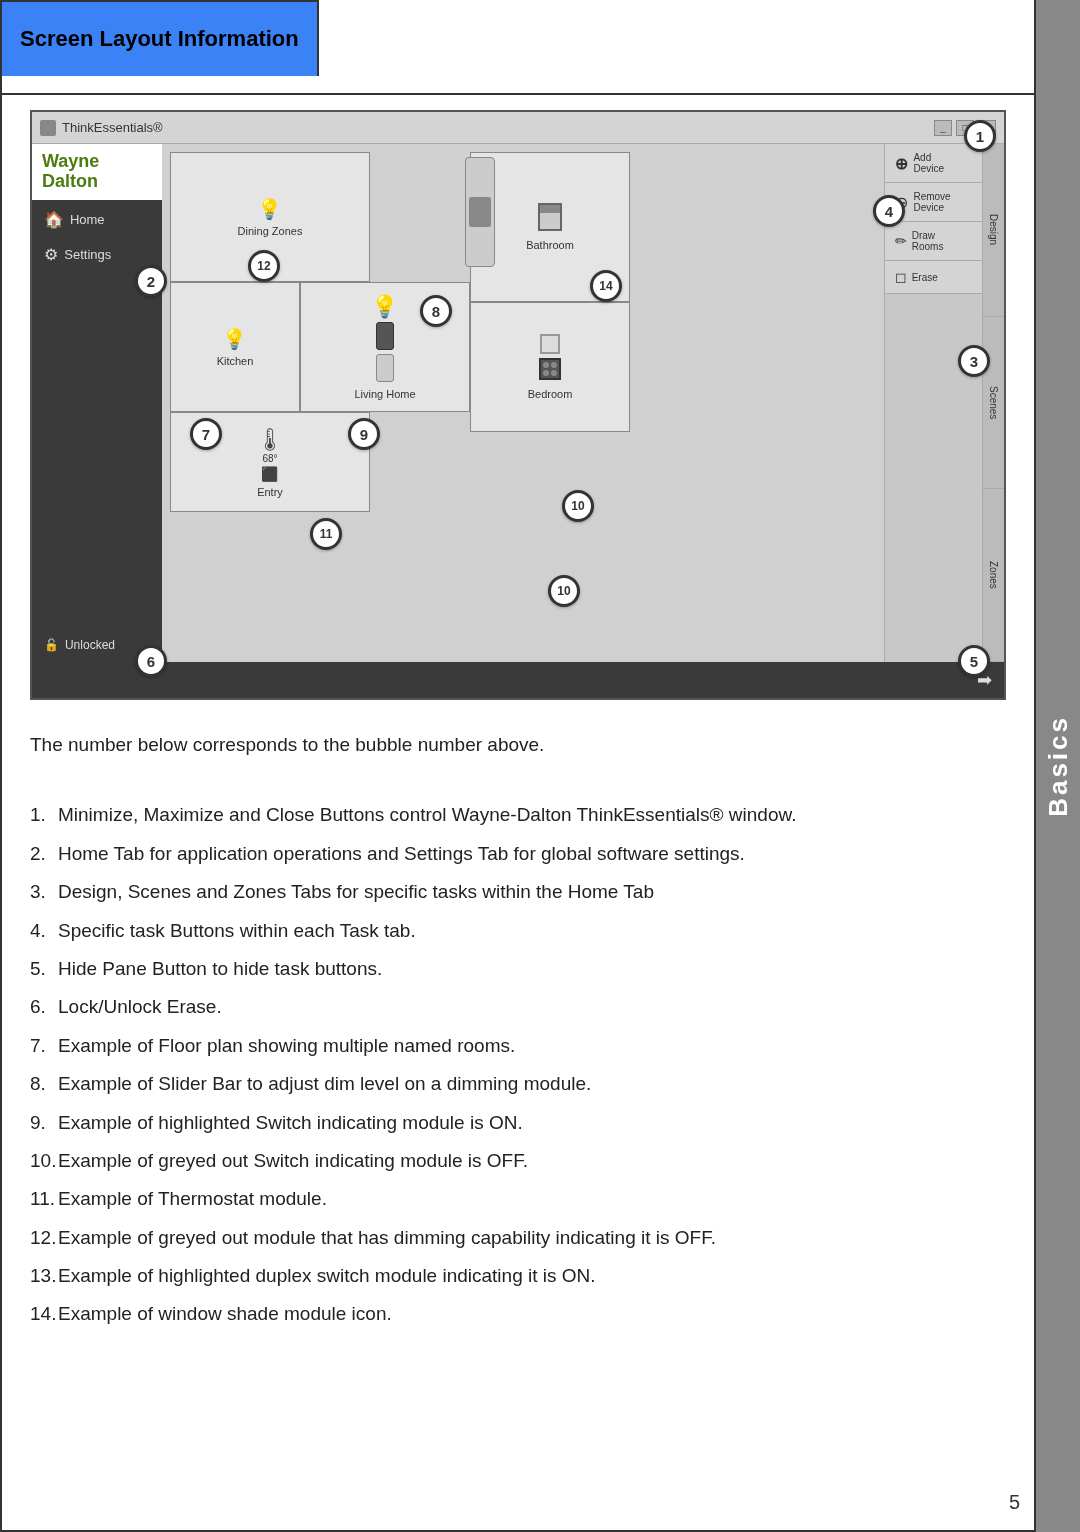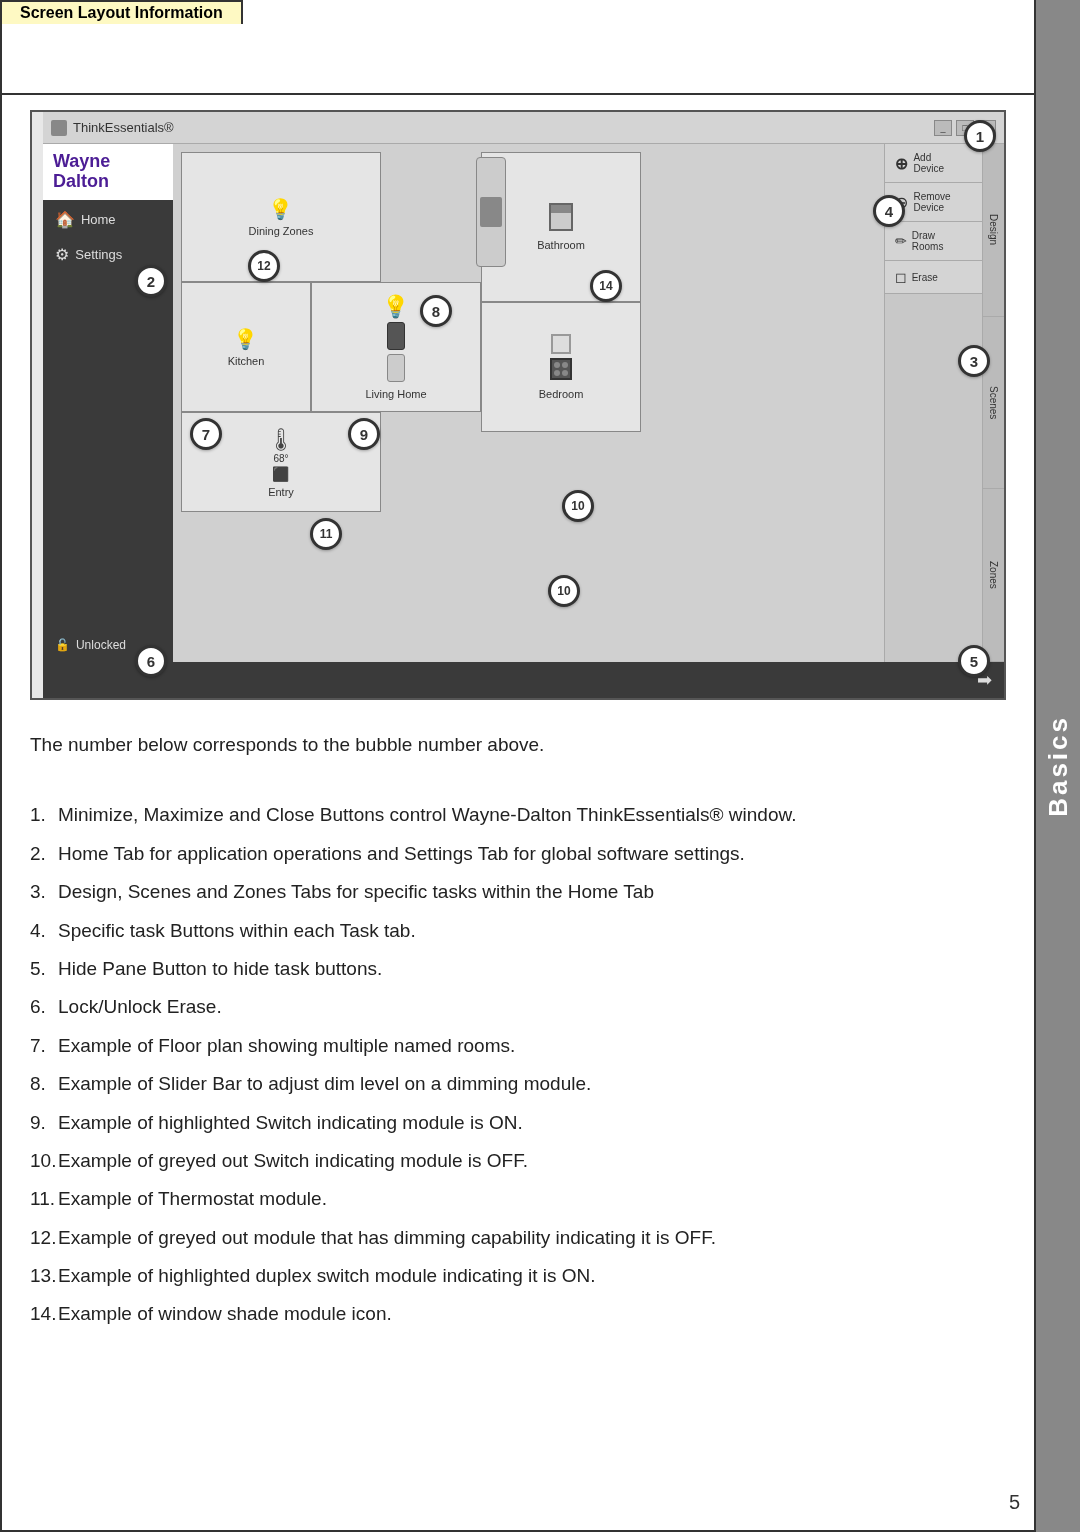--- a/index.html
+++ b/index.html
@@ -10,26 +10,26 @@
       min-height: 1532px;
       position: relative;
       overflow-x: hidden;
     }
 
     
     .header-tab {
       position: absolute;
       top: 0;
       left: 0;
-      background: #fef9c3;
+      background: #3b82f6;
       border: 2px solid #333;
       border-bottom: none;
-      padding: 2px 18px;
+      padding: 24px 18px;
       font-weight: bold;
-      font-size: 16px;
+      font-size: 22px;
       z-index: 10;
     }
 
     
     .basics-tab {
       position: absolute;
       top: 0;
       right: 0;
       width: 44px;
       height: 100%;
@@ -92,21 +92,20 @@
     }
 
     
     .app-window {
       width: 100%;
       height: 100%;
       background: #e8e8e8;
       position: relative;
       display: flex;
       flex-direction: column;
-      padding-left: 11px;
     }
 
     
     .title-bar {
       height: 32px;
       background: #d4d4d4;
       border-bottom: 1px solid #aaa;
       display: flex;
       align-items: center;
       padding: 0 8px;
@@ -154,21 +153,21 @@
     }
     .logo-area {
       background: #fff;
       padding: 8px 10px;
       margin-bottom: 2px;
     }
     .logo-text {
       font-size: 18px;
       font-weight: bold;
       line-height: 1.1;
-      color: #4c1d95;
+      color: #4d7c0f;
       font-family: Arial, sans-serif;
     }
     .nav-item {
       display: flex;
       align-items: center;
       padding: 8px 12px;
       color: #ddd;
       font-size: 13px;
       gap: 6px;
       cursor: pointer;

